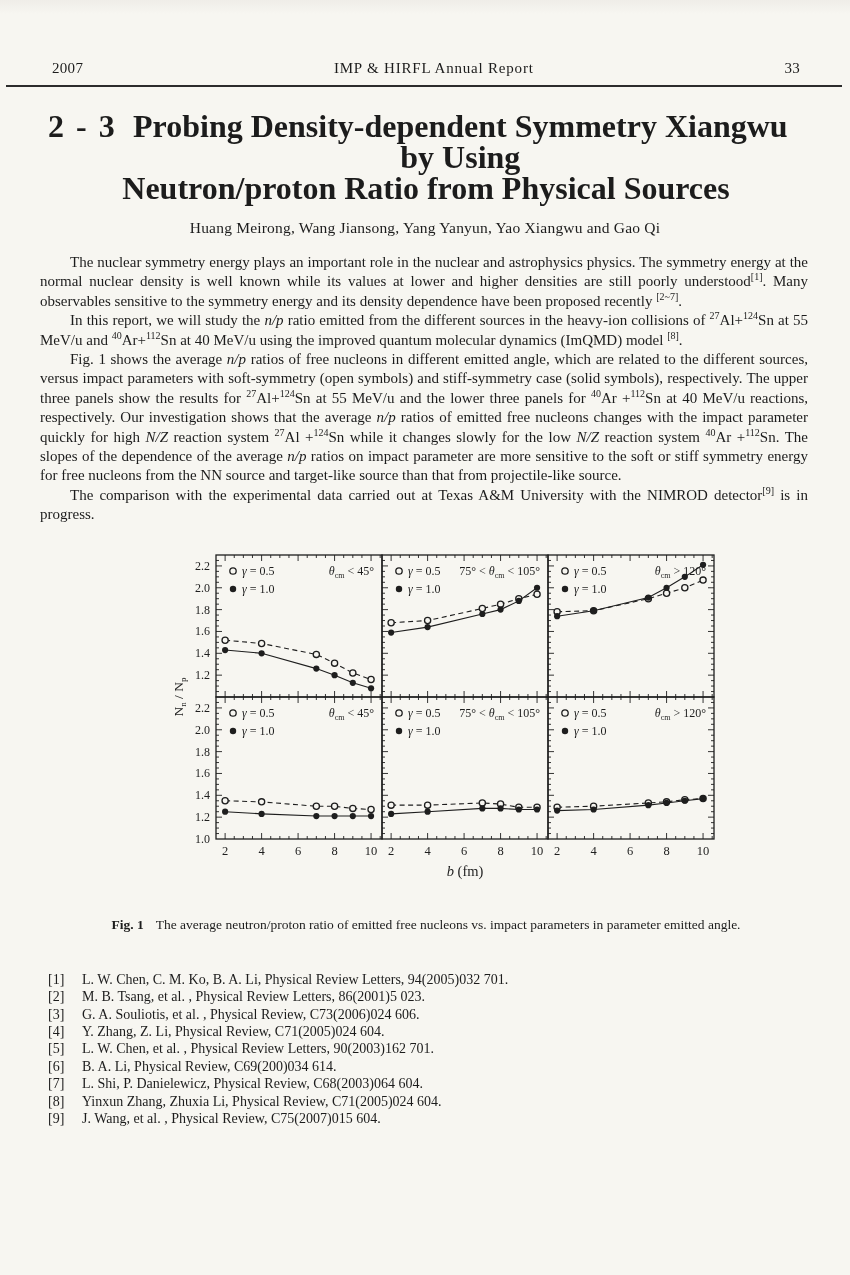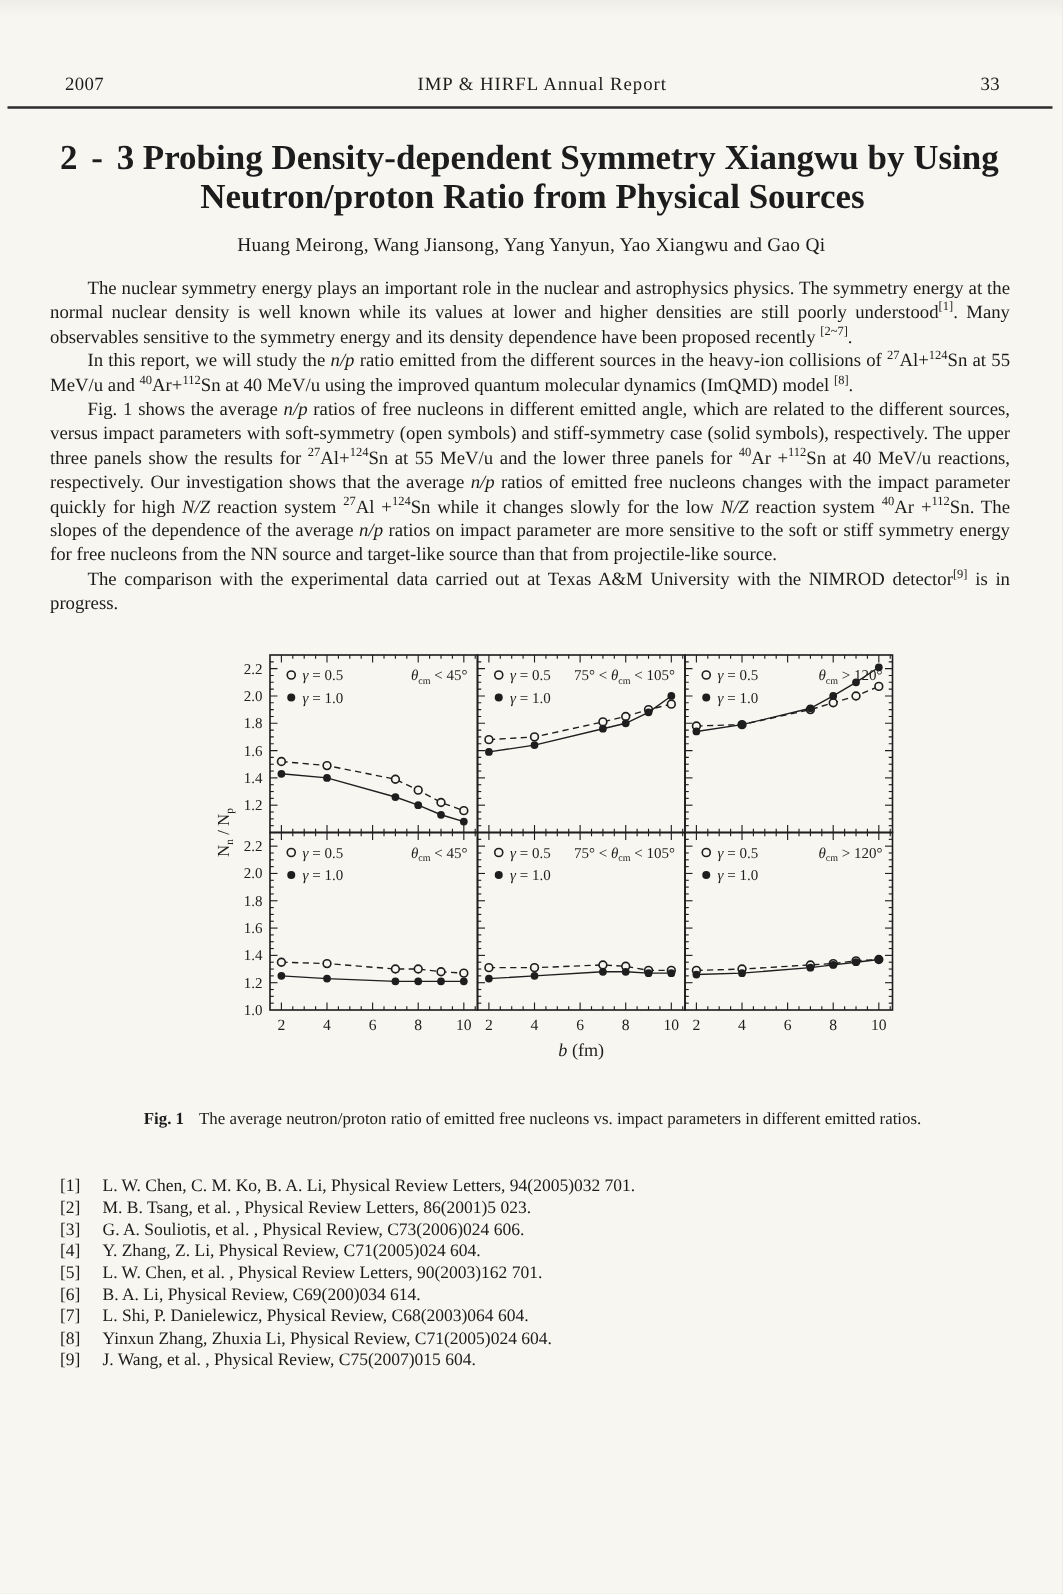--- a/index.html
+++ b/index.html
@@ -12,21 +12,21 @@
   }
   
   .hdr {
     margin:60px 50px 0 52px;
     display:flex; justify-content:space-between; align-items:baseline;
     font-size:15px; letter-spacing:0.3px;
   }
   .hdr .journal { letter-spacing:0.8px; }
   .rule { margin:8px 8px 0 6px; border-bottom:2px solid #2c2c2c; }
   
-  .title-wrap { margin:24px 46px 0 48px; font-weight:bold; font-size:28px; line-height:31px; }
+  .title-wrap { margin:24px 46px 0 48px; font-weight:bold; font-size:32px; line-height:31px; }
   .title-l1 { display:flex; align-items:baseline; }
   .title-l1 .sec { flex:none; letter-spacing:2px; }
   .title-l1 .t1 { flex:1; text-align:center; }
   .title-l2 { text-align:center; }
   .authors { margin-top:15px; text-align:center; font-size:15.5px; letter-spacing:0.2px; }
   
   .body-text { margin:16px 42px 0 40px; font-size:15px; line-height:19.4px; text-align:justify; }
   .body-text p { margin:0; text-indent:30px; }
   .body-text sup { font-size:10px; line-height:0; }
   
@@ -634,21 +634,21 @@
           <circle cx="387.1208791208791" cy="265.6" r="3.1" fill="#1e1e1e"></circle>
           <circle cx="423.6043956043956" cy="264.5076923076923" r="3.1" fill="#1e1e1e"></circle>
           <circle cx="478.3296703296703" cy="260.1384615384615" r="3.1" fill="#1e1e1e"></circle>
           <circle cx="496.57142857142856" cy="257.95384615384614" r="3.1" fill="#1e1e1e"></circle>
           <circle cx="514.8131868131868" cy="255.76923076923075" r="3.1" fill="#1e1e1e"></circle>
           <circle cx="533.054945054945" cy="253.58461538461538" r="3.1" fill="#1e1e1e"></circle>
           <text transform="translate(13,152) rotate(-90)" text-anchor="middle" font-size="13.5" fill="#1e1e1e"><tspan>N</tspan><tspan font-size="9" dy="3">n</tspan><tspan dy="-3"> / N</tspan><tspan font-size="9" dy="3">p</tspan></text>
           <text x="295" y="331" text-anchor="middle" font-size="14.5" fill="#1e1e1e"><tspan font-style="italic">b</tspan><tspan> (fm)</tspan></text>
         </svg></div>
     <div class="figure-caption">
-      <span class="cap-label">Fig. 1</span><span>The average neutron/proton ratio of emitted free nucleons vs. impact parameters in different emitted ratios.</span>
+      <span class="cap-label">Fig. 1</span><span>The average neutron/proton ratio of emitted free nucleons vs. impact parameters in parameter emitted angle.</span>
     </div>
   </div>
 
   <div class="refs">
     <div id="ref-list">
         <div class="ref-row">
           <span class="ref-num">[1]</span>
           <span class="ref-text">L. W. Chen, C. M. Ko, B. A. Li, Physical Review Letters, 94(2005)032 701.</span>
         </div>
         <div class="ref-row">

